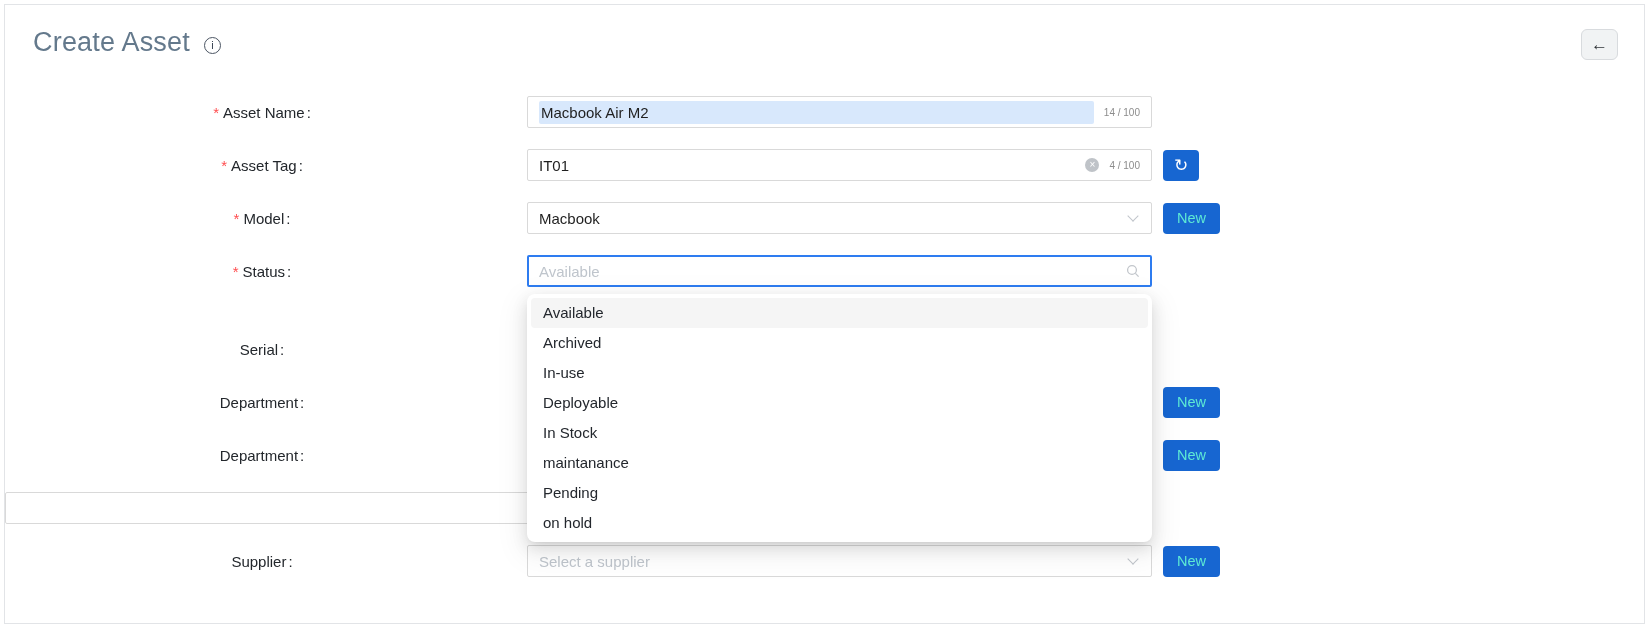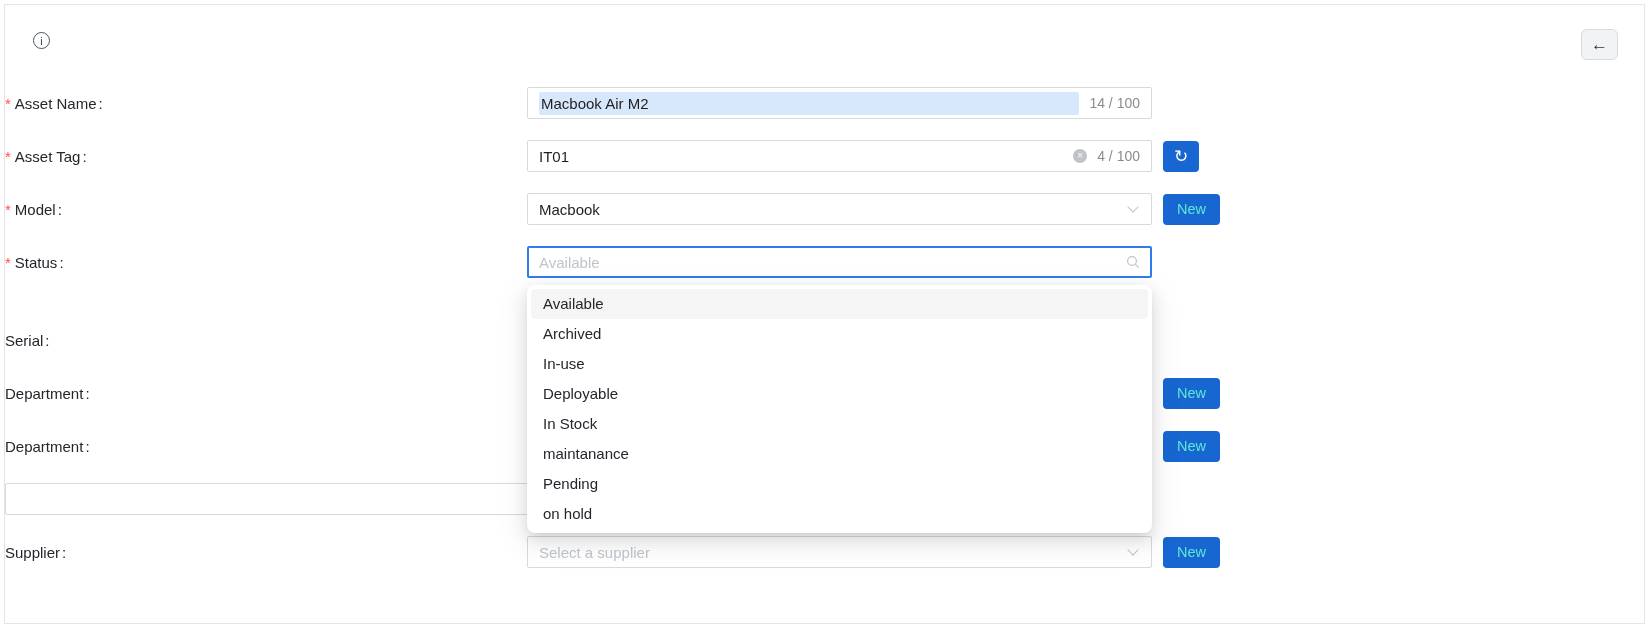--- a/index.html
+++ b/index.html
@@ -28,34 +28,34 @@
   .back-btn{
     position:absolute;top:24px;right:26px;width:37px;height:31px;
     background:#f1f3f4;border:1px solid #d8dbde;border-radius:6px;
     display:flex;align-items:center;justify-content:center;
     font-size:17px;color:#2f3337;cursor:pointer;font-family:inherit;
   }
   
   .form{margin-top:38px}
   .row{display:flex;align-items:center;height:32px;margin-bottom:21px}
   .row.gap-lg{margin-bottom:46px}
-  .lbl{width:522px;text-align:left;padding-right:8px;color:#23272c;white-space:nowrap}
+  .lbl{width:522px;text-align:center;padding-right:8px;color:#23272c;white-space:nowrap}
   .req{color:var(--required);margin-right:4px}
   .colon{margin-left:2px}
   .ctl{width:625px;position:relative;flex:0 0 auto}
   .tb{
     display:flex;align-items:center;height:32px;border:1px solid var(--border);
     border-radius:2px;background:#fff;padding:0 11px;gap:6px;cursor:text;
   }
   .tb.focus{border:2px solid var(--focus);padding:0 10px;cursor:pointer}
   .tb.select{cursor:pointer}
   .val{flex:1;color:var(--text);white-space:nowrap;overflow:hidden}
   .val.hl{background:var(--highlight);padding:3px 2px;border-radius:2px}
   .ph{flex:1;color:var(--placeholder);white-space:nowrap;overflow:hidden}
-  .counter{color:var(--counter);font-size:14px;margin-left:4px;white-space:nowrap;flex:0 0 auto}
+  .counter{color:var(--counter);font-size:10px;margin-left:4px;white-space:nowrap;flex:0 0 auto}
   .clear-icon{
     width:14px;height:14px;border-radius:50%;background:#bfc3c8;color:#fff;
     font-size:10px;line-height:14px;text-align:center;flex:0 0 auto;cursor:pointer;
   }
   .chev{
     width:8px;height:8px;border-right:1.6px solid #c1c5cb;border-bottom:1.6px solid #c1c5cb;
     transform:rotate(45deg);margin:-4px 3px 0 0;flex:0 0 auto;
   }
   .search-icon{flex:0 0 auto;display:flex;align-items:center}
   .aux{margin-left:11px;flex:0 0 auto}
@@ -77,20 +77,21 @@
   }
   .opt{height:30px;line-height:30px;padding:0 12px;border-radius:4px;color:#23272d;cursor:pointer;white-space:nowrap}
   .opt.active{background:var(--active_option_bg)}
 </style>
 </head>
 <body>
 
 <div class="card">
 
   <div class="header">
+    <h1 class="page-title">Create Asset</h1>
     <span class="info-icon">
         <span>i</span>
       </span>
   </div>
   <button class="back-btn">
       <span>←</span>
     </button>
 
   <div class="form">
 

